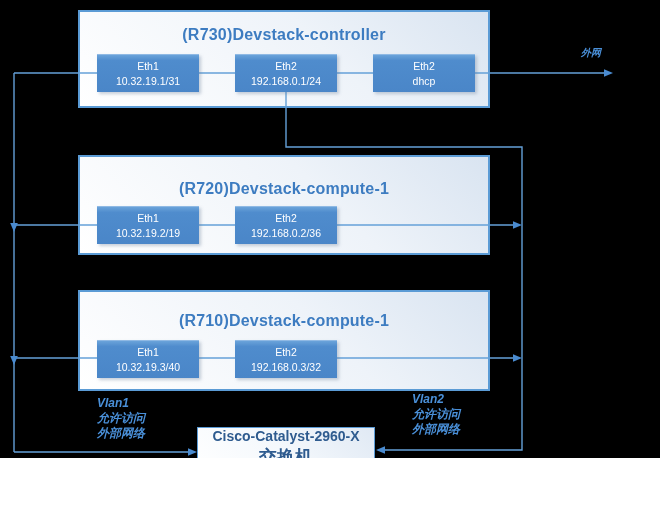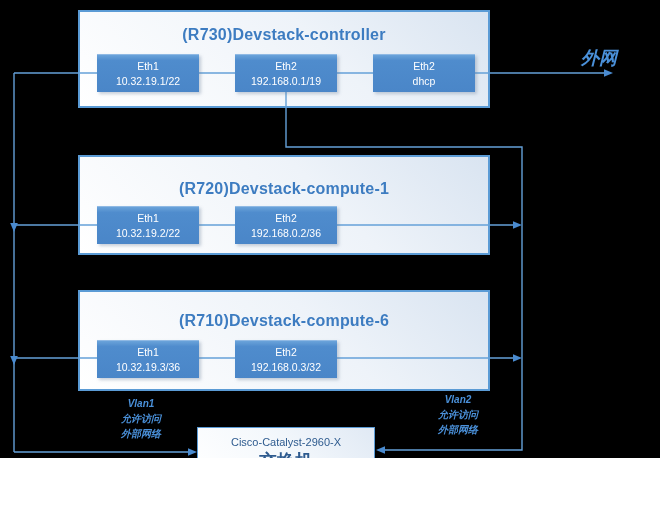--- a/index.html
+++ b/index.html
@@ -41,53 +41,53 @@
   .eth-c2 { left:235px; }
   .eth-c3 { left:373px; }
 
   
   .switch-box {
     position:absolute; left:197px; top:427px; width:178px; height:51px;
     box-sizing:border-box; border:1.5px solid #5b9bd5;
     background:linear-gradient(225deg,#e0e9f4 0%,#f4f8fc 50%,#ffffff 100%);
     z-index:3; text-align:center; color:#2e5b8f;
   }
-  .switch-line1 { font-size:11px;   font-weight:normal; margin-top:8px; }
+  .switch-line1 { font-size:14px;   font-weight:bold; }
   .switch-line2 { font-size:18px; font-weight:bold; margin-top:1px; }
 
   
   .wires { position:absolute; left:0; top:0; z-index:2; pointer-events:none; }
 
   
   .flabel {
     position:absolute; color:#4a90d9; font-style:italic; font-weight:bold;
     z-index:4;
   }
-  .net-label { font-size:18px; }
-  .vlan { text-align:center; font-size:10px; line-height:15px; }
+  .net-label { font-size:10px; }
+  .vlan { font-size:12px; line-height:15px; }
   .vlan-1 { left:97px;  top:396px; width:88px; }
   .vlan-2 { left:412px; top:392px; width:92px; }
   .ext-top    { left:581px; top:46px;  }
   .ext-bottom { left:589px; top:473px; }
 </style>
 </head>
 <body>
 
 <div class="canvas">
 
   <div class="server srv-controller">
     <div class="server-title">(R730)Devstack-controller</div>
   </div>
 
   <div class="server srv-compute1">
     <div class="server-title">(R720)Devstack-compute-1</div>
   </div>
 
   <div class="server srv-compute2">
-    <div class="server-title">(R710)Devstack-compute-6</div>
+    <div class="server-title">(R710)Devstack-compute-1</div>
   </div>
 
   <svg class="wires" width="660" height="513" viewBox="0 0 660 513">
     <g stroke="#64a0d8" stroke-width="1.4" fill="none">
 
       <path d="M14 73 H606"></path>
 
       <path d="M14 73 V452"></path>
 
       <path d="M14 452 H190"></path>
@@ -107,43 +107,43 @@
       <polygon points="522,358 513,354.2 513,361.8"></polygon>
       <polygon points="14,232 10.2,223 17.8,223"></polygon>
       <polygon points="14,365 10.2,356 17.8,356"></polygon>
       <polygon points="376,450 385,446.2 385,453.8"></polygon>
       <polygon points="621,492 612,488.2 612,495.8"></polygon>
     </g>
   </svg>
 
   <div class="eth eth-r1 eth-c1">
     <div>Eth1</div>
-    <div>10.32.19.1/22</div>
+    <div>10.32.19.1/31</div>
   </div>
   <div class="eth eth-r1 eth-c2">
     <div>Eth2</div>
-    <div>192.168.0.1/19</div>
+    <div>192.168.0.1/24</div>
   </div>
   <div class="eth eth-r1 eth-c3">
     <div>Eth2</div>
     <div>dhcp</div>
   </div>
 
   <div class="eth eth-r2 eth-c1">
     <div>Eth1</div>
-    <div>10.32.19.2/22</div>
+    <div>10.32.19.2/19</div>
   </div>
   <div class="eth eth-r2 eth-c2">
     <div>Eth2</div>
     <div>192.168.0.2/36</div>
   </div>
 
   <div class="eth eth-r3 eth-c1">
     <div>Eth1</div>
-    <div>10.32.19.3/36</div>
+    <div>10.32.19.3/40</div>
   </div>
   <div class="eth eth-r3 eth-c2">
     <div>Eth2</div>
     <div>192.168.0.3/32</div>
   </div>
 
   <div class="switch-box">
     <div class="switch-line1">Cisco-Catalyst-2960-X</div>
     <div class="switch-line2">交换机</div>
   </div>

